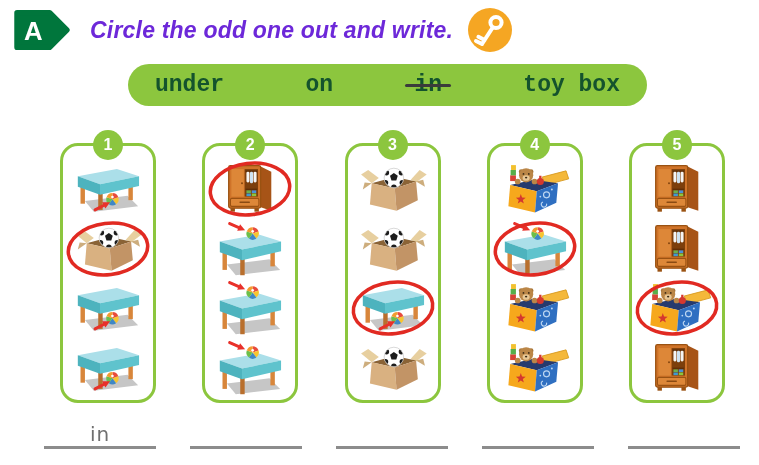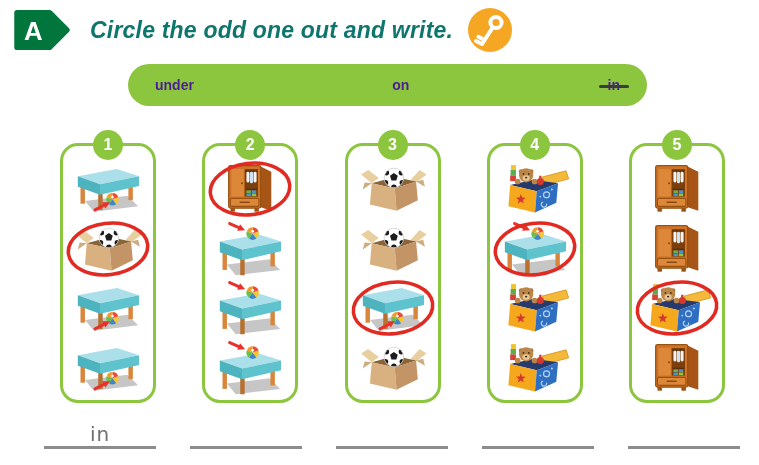--- a/index.html
+++ b/index.html
@@ -2,28 +2,28 @@
 <html><head>
 <meta charset="utf-8">
 <style>
   html,body{margin:0;padding:0;}
   body{font-family:"Liberation Sans",sans-serif;background:#fff;}
   .page{position:relative;width:759px;height:465px;background:#fff;overflow:hidden;}
 
   
   .header{position:absolute;left:10px;top:4px;right:0;height:52px;display:flex;align-items:center;}
   .a-badge{width:62px;height:42px;flex:0 0 auto;}
-  .title{margin-left:18px;font-size:23px;font-weight:bold;font-style:italic;color:#0f766e;letter-spacing:.2px;}
+  .title{margin-left:18px;font-size:23px;font-weight:bold;font-style:italic;color:#6d28d9;letter-spacing:.2px;}
   .key-wrap{margin-left:14px;width:46px;height:46px;}
 
   
   .word-bar{position:absolute;left:128px;top:64px;width:519px;height:42px;background:#8cc63e;
     border-radius:21px;display:flex;align-items:center;justify-content:space-between;
     padding:0 27px;box-sizing:border-box;}
-  .word{position:relative;color:#4c1d95;font-weight:bold;font-size:14px;white-space:nowrap;}
+  .word{position:relative;color:#14532d;font-weight:bold;font-size:23px;white-space:nowrap;font-family:Liberation Mono, monospace;}
   .word.struck::after{content:"";position:absolute;left:-9px;right:-9px;top:47%;height:3px;
     background:#3b3b3b;border-radius:2px;}
 
   
   .columns{position:absolute;left:60px;top:143px;width:665px;height:260px;
     display:flex;justify-content:space-between;}
   .column{position:relative;width:96px;height:260px;border:3px solid #8cc63e;border-radius:18px;
     box-sizing:border-box;background:#fff;display:flex;flex-direction:column;align-items:center;
     justify-content:space-evenly;padding-top:12px;}
   .badge{position:absolute;top:-16px;left:50%;transform:translateX(-50%);width:30px;height:30px;
@@ -170,20 +170,21 @@
       <circle cx="23" cy="23" r="22" fill="#f5a623"></circle>
       <circle cx="29" cy="15.5" r="5.6" fill="none" stroke="#fff" stroke-width="4"></circle>
       <path d="M25.7,20.5 L15,37 M17.6,33 L11.4,29.8 M15,37 L9,34" fill="none" stroke="#fff" stroke-width="4" stroke-linecap="round"></path>
     </svg>
   </div>
 
   <div class="word-bar">
       <span class="word">under</span>
       <span class="word">on</span>
       <span class="word struck">in</span>
+      <span class="word">toy box</span>
     </div>
 
   <div class="columns">
       <div class="column">
         <div class="badge">1</div>
         <div class="cell">
           <svg class="pic" viewBox="0 0 80 62">
             <use href="#sym-ball-under-table"></use>
           </svg>
         </div>

